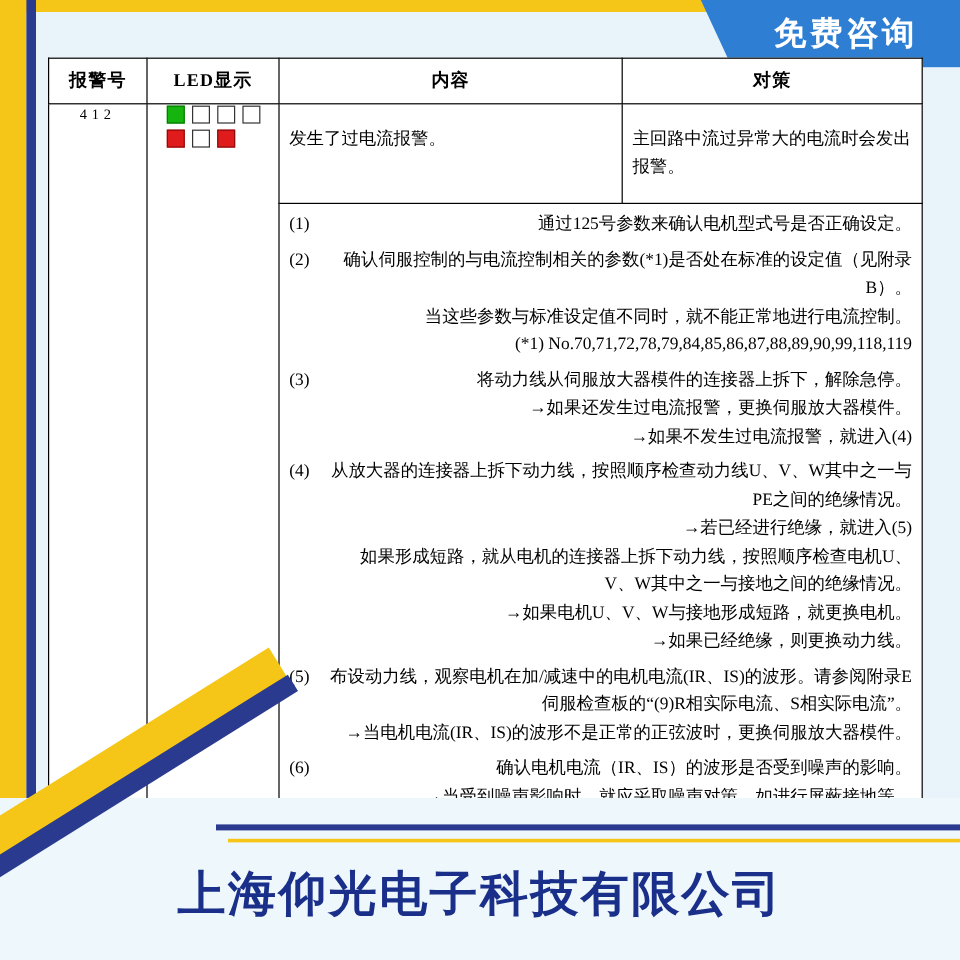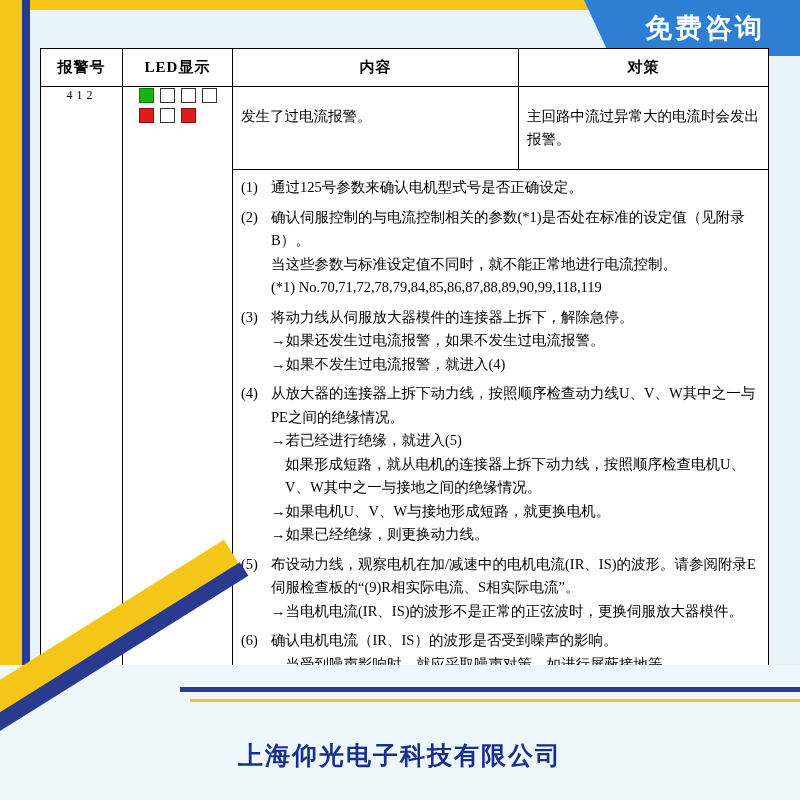--- a/index.html
+++ b/index.html
@@ -72,21 +72,21 @@
     left: 190px; bottom: 98px;
     width: 630px; height: 3px;
     background: #f5c518;
   }
   .company-name {
     position: absolute;
     left: 0; right: 0;
     bottom: 28px;
     text-align: center;
     font-family: "Liberation Serif", serif;
-    font-size: 25px;
+    font-size: 40px;
     font-weight: bold;
     color: #1a2f8a;
     letter-spacing: 2px;
   }
   
   .badge {
     position: absolute;
     right: 0; top: 0;
     width: 190px; height: 56px;
     background: #2e7fd4;
@@ -181,20 +181,21 @@
     font-family: "Liberation Serif", serif;
     font-size: 14.5px;
     line-height: 1.62;
   }
   .step-num {
     width: 30px;
     flex: 0 0 30px;
   }
   .step-body {
     flex: 1 1 auto;
+    text-align: right;
   }
   .sub {
     display: block;
   }
   .indent {
     padding-left: 14px;
     display: block;
   }
   .arrow-line {
     display: block;
@@ -266,21 +267,21 @@
                 <span class="sub">确认伺服控制的与电流控制相关的参数(*1)是否处在标准的设定值（见附录B）。</span>
                 <span class="sub">当这些参数与标准设定值不同时，就不能正常地进行电流控制。</span>
                 <span class="sub">(*1) No.70,71,72,78,79,84,85,86,87,88,89,90,99,118,119</span>
               </span>
             </div>
 
             <div class="step">
               <span class="step-num">(3)</span>
               <span class="step-body">
                 <span class="sub">将动力线从伺服放大器模件的连接器上拆下，解除急停。</span>
-                <span class="arrow-line">→如果还发生过电流报警，如果不发生过电流报警。</span>
+                <span class="arrow-line">→如果还发生过电流报警，更换伺服放大器模件。</span>
                 <span class="arrow-line">→如果不发生过电流报警，就进入(4)</span>
               </span>
             </div>
 
             <div class="step">
               <span class="step-num">(4)</span>
               <span class="step-body">
                 <span class="sub">从放大器的连接器上拆下动力线，按照顺序检查动力线U、V、W其中之一与PE之间的绝缘情况。</span>
                 <span class="arrow-line">→若已经进行绝缘，就进入(5)</span>
                 <span class="indent">如果形成短路，就从电机的连接器上拆下动力线，按照顺序检查电机U、V、W其中之一与接地之间的绝缘情况。</span>

